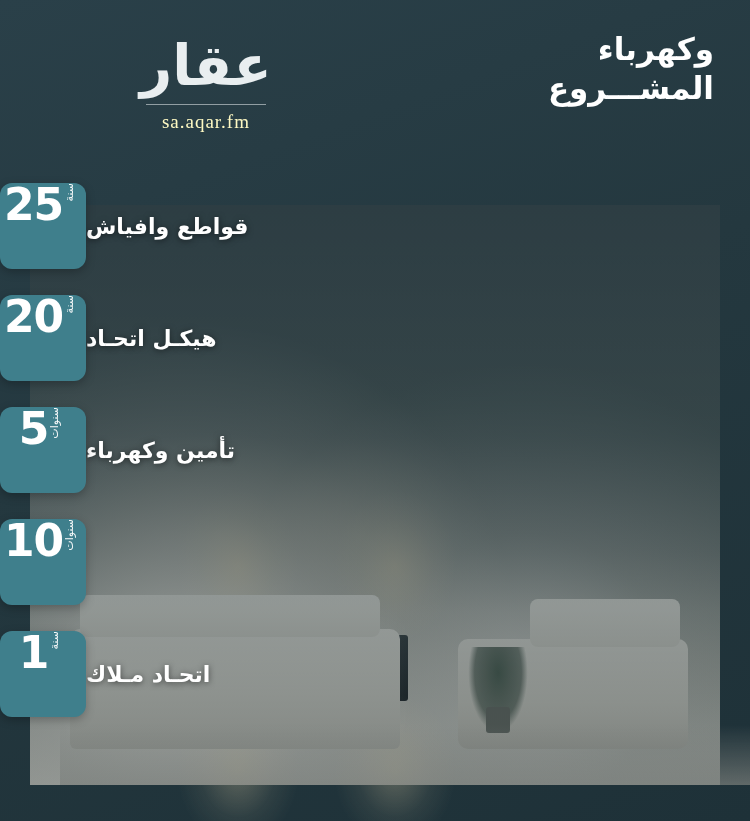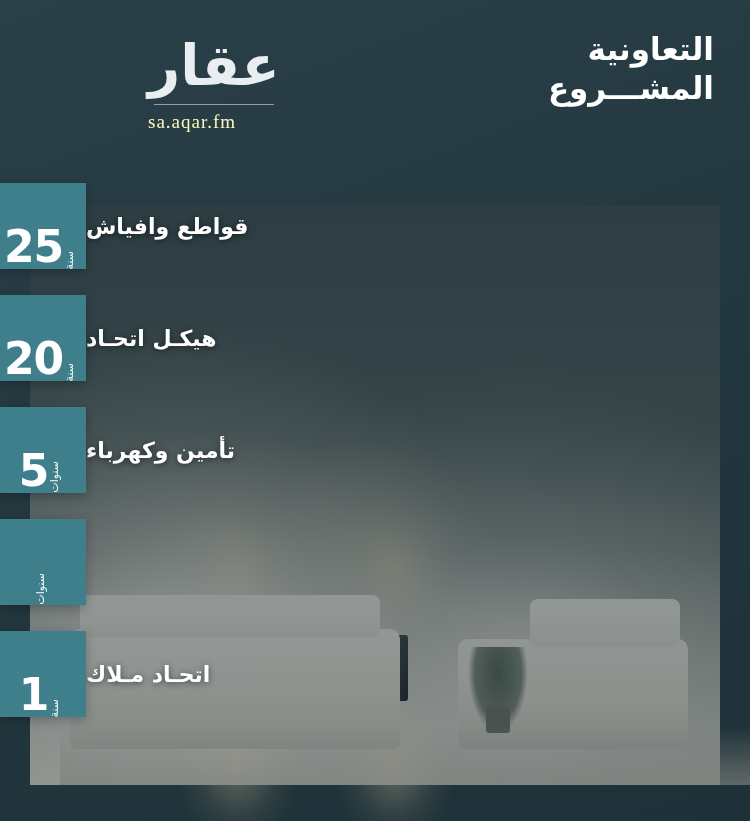--- a/index.html
+++ b/index.html
@@ -152,23 +152,23 @@
     direction: rtl;
   }
   .heading .line {
     font-size: 31px;
     white-space: pre;
   }
 
   
   .logo {
     position: absolute;
-    left: 148px;
+    left: 140px;
     top: 38px;
-    text-align: left;
+    text-align: center;
     color: #e9eef0;
     direction: rtl;
   }
   .logo-word {
     font-size: 56px;
     font-weight: bold;
     letter-spacing: 2px;
     line-height: 1;
   }
   .logo-rule {
@@ -199,24 +199,24 @@
     height: 86px;
     margin-bottom: 26px;
     padding-right: 128px;
     direction: rtl;
   }
   .badge {
     position: relative;
     width: 86px;
     height: 86px;
     background: #3f7f8c;
-    border-radius: 0;
+    border-radius: 12px;
     display: flex;
     flex-direction: row-reverse;
-    align-items: flex-end;
+    align-items: flex-start;
     justify-content: center;
     box-shadow: 0 3px 10px rgba(0,0,0,0.25);
     flex: 0 0 auto;
   }
   .badge-num {
     color: #ffffff;
     font-size: 44px;
     font-weight: bold;
     line-height: 1;
     letter-spacing: -1px;
@@ -257,21 +257,21 @@
     <div class="lamp lamp-1"></div>
     <div class="lamp lamp-2"></div>
     <div class="sofa-main"></div>
     <div class="sofa-right"></div>
     <div class="plant"></div>
     <div class="floor-shadow"></div>
   </div>
   <div class="photo-overlay"></div>
 
   <div class="heading">
-    <div class="line">التعاونية</div>
+    <div class="line">وكهرباء</div>
     <div class="line">المشـــروع</div>
   </div>
 
   <div class="logo">
     <div class="logo-word">عقار</div>
     <div class="logo-rule"></div>
     <div class="logo-domain">sa.aqar.fm</div>
   </div>
 
   <div class="rows">
@@ -295,20 +295,21 @@
     <div class="row">
       <div class="badge">
         <span class="badge-num">5</span>
         <span class="badge-unit">سنوات</span>
       </div>
       <div class="row-label">تأمين وكهرباء</div>
     </div>
 
     <div class="row">
       <div class="badge">
+        <span class="badge-num">10</span>
         <span class="badge-unit">سنوات</span>
       </div>
     </div>
 
     <div class="row">
       <div class="badge">
         <span class="badge-num">1</span>
         <span class="badge-unit">سنة</span>
       </div>
       <div class="row-label">اتحـاد مـلاك</div>

